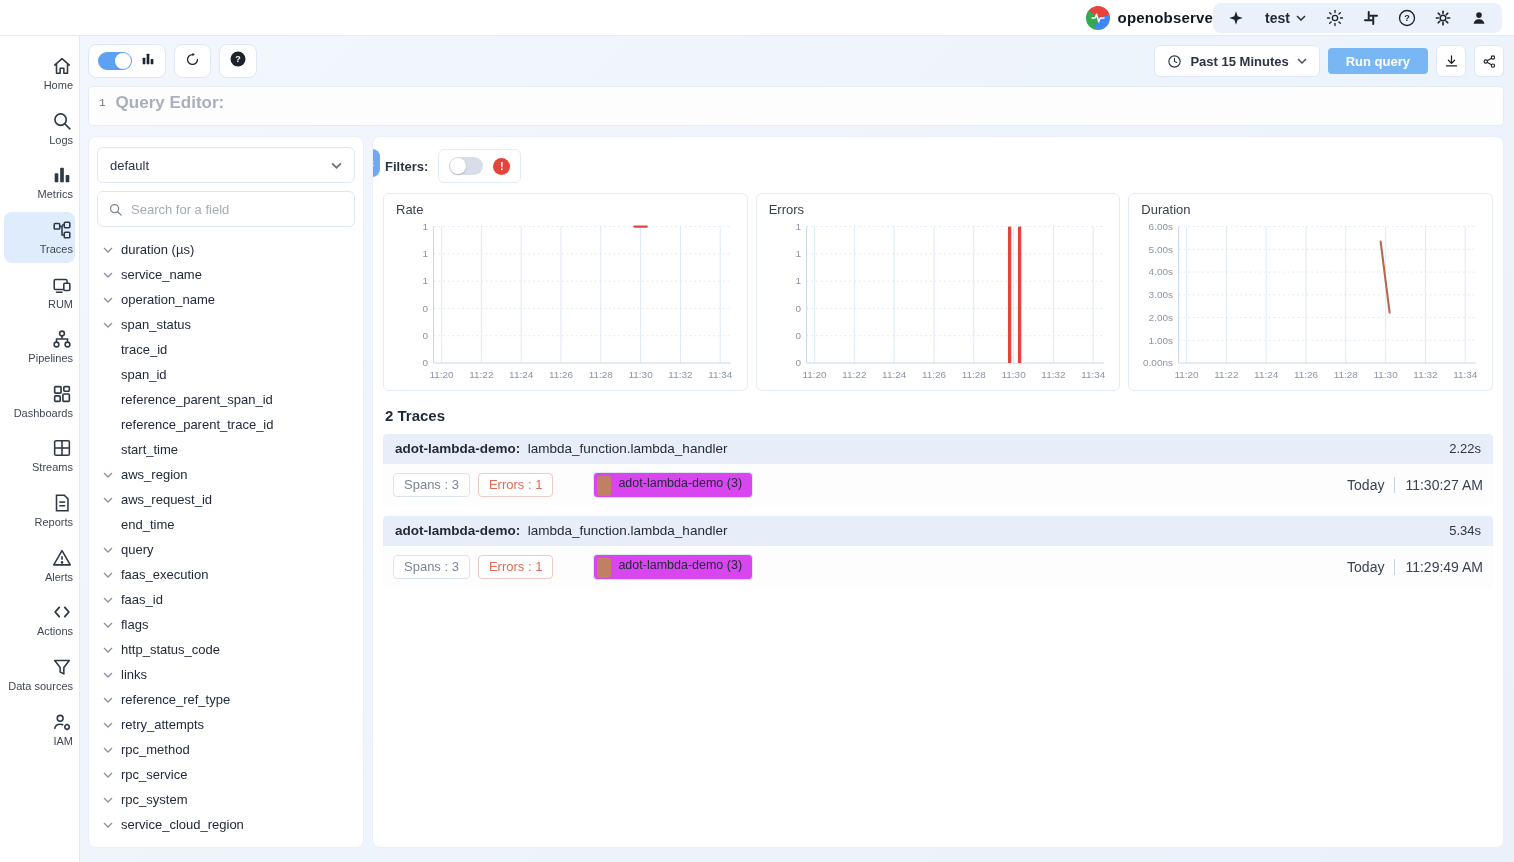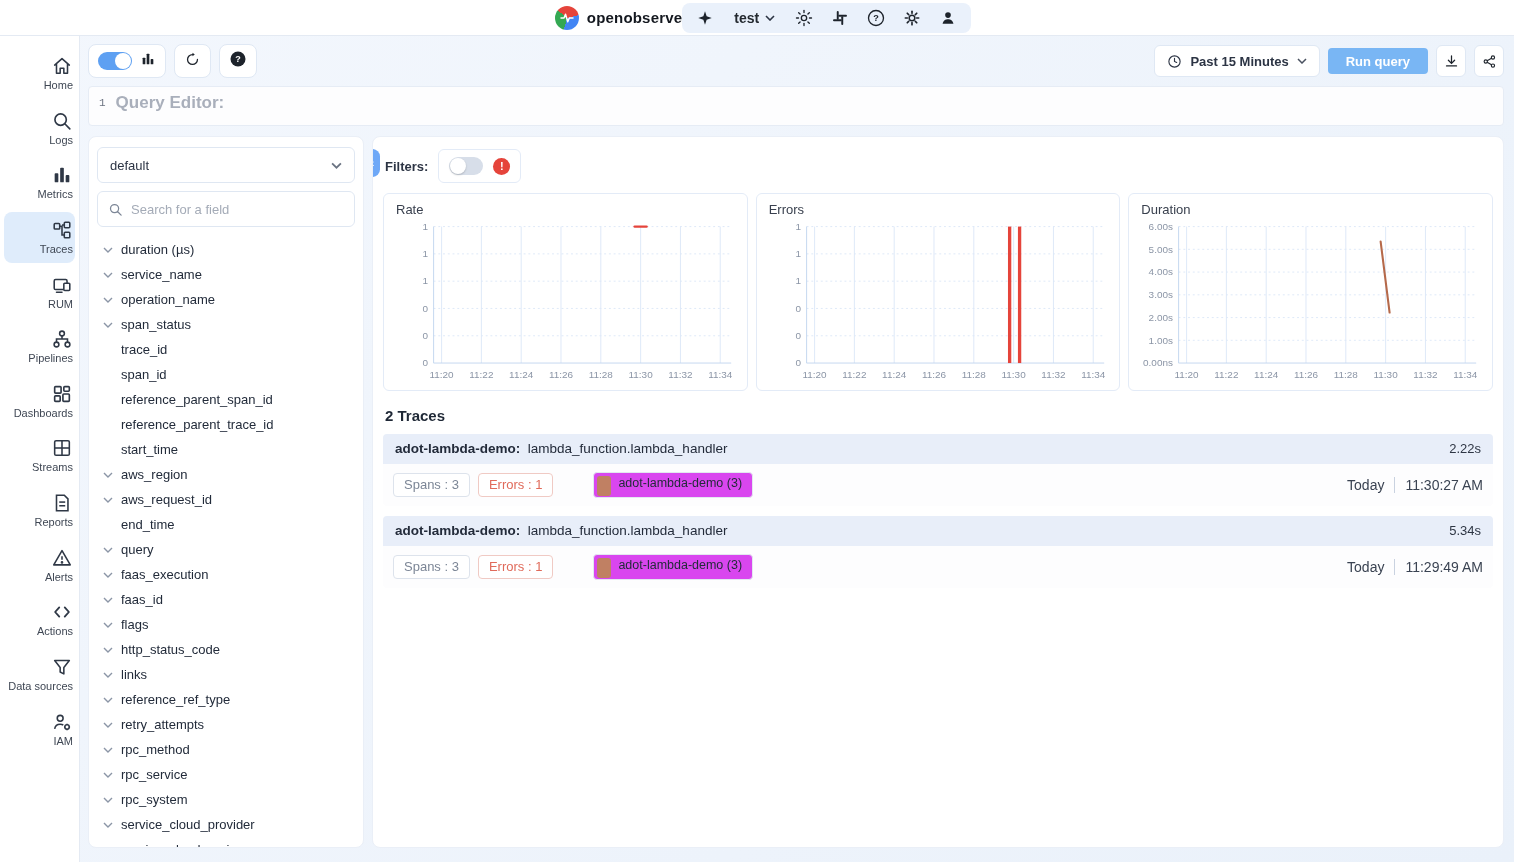--- a/index.html
+++ b/index.html
@@ -1,21 +1,21 @@
 <!DOCTYPE html>
 <html><head>
 <meta charset="utf-8">
 <style>
   * { margin:0; padding:0; box-sizing:border-box; }
   html,body { width:100%; height:100%; }
   body { font-family:"Liberation Sans","DejaVu Sans",sans-serif; background:#eef3fb; color:#2c3444; }
   .app { width:1514px; height:862px; position:relative; overflow:hidden; background:linear-gradient(135deg,#f3f7fd 0%,#eaf1fa 100%); }
 
   
-  .topbar { height:36px; background:#fff; border-bottom:1px solid #e4eaf3; display:flex; align-items:center; justify-content:center; padding:0 12px 0 24px; position:relative; z-index:5; }
+  .topbar { height:36px; background:#fff; border-bottom:1px solid #e4eaf3; display:flex; align-items:center; justify-content:flex-end; padding:0 12px 0 24px; position:relative; z-index:5; }
   .brand { display:flex; align-items:center; gap:8px; }
   .logo { width:24px; height:24px; border-radius:50%; background:conic-gradient(from -50deg,#e5443b 0 35%,#4285f4 35% 68%,#34a853 68% 100%); display:flex; align-items:center; justify-content:center; }
   .brand-name { font-size:15px; font-weight:bold; color:#14181f; letter-spacing:.2px; }
   .topbar-right { display:flex; align-items:center; gap:14px; background:#eaf1fb; border-radius:8px; padding:4px 12px; }
   .tb-icon { width:22px; height:22px; display:flex; align-items:center; justify-content:center; color:#2c3444; cursor:pointer; }
   .org-select { display:flex; align-items:center; gap:6px; font-size:14px; font-weight:600; color:#23292f; cursor:pointer; padding:0 4px; }
 
   
   .layout { display:flex; height:826px; }
   .nav { width:80px; background:#fff; border-right:1px solid #e4eaf3; padding-top:10px; display:flex; flex-direction:column; align-items:stretch; flex:none; }
@@ -542,28 +542,20 @@
                 </span>
                 <span>rpc_service</span>
               </div>
               <div class="field-row">
                 <span class="chev">
                   <svg width="10" height="6" viewBox="0 0 10 6">
                     <path d="M1 1 L5 5 L9 1" fill="none" stroke="#8b95a6" stroke-width="1.4"></path>
                   </svg>
                 </span>
                 <span>rpc_system</span>
-              </div>
-              <div class="field-row">
-                <span class="chev">
-                  <svg width="10" height="6" viewBox="0 0 10 6">
-                    <path d="M1 1 L5 5 L9 1" fill="none" stroke="#8b95a6" stroke-width="1.4"></path>
-                  </svg>
-                </span>
-                <span>service_cloud_provider</span>
               </div>
               <div class="field-row">
                 <span class="chev">
                   <svg width="10" height="6" viewBox="0 0 10 6">
                     <path d="M1 1 L5 5 L9 1" fill="none" stroke="#8b95a6" stroke-width="1.4"></path>
                   </svg>
                 </span>
                 <span>service_cloud_region</span>
               </div>
             </div>

